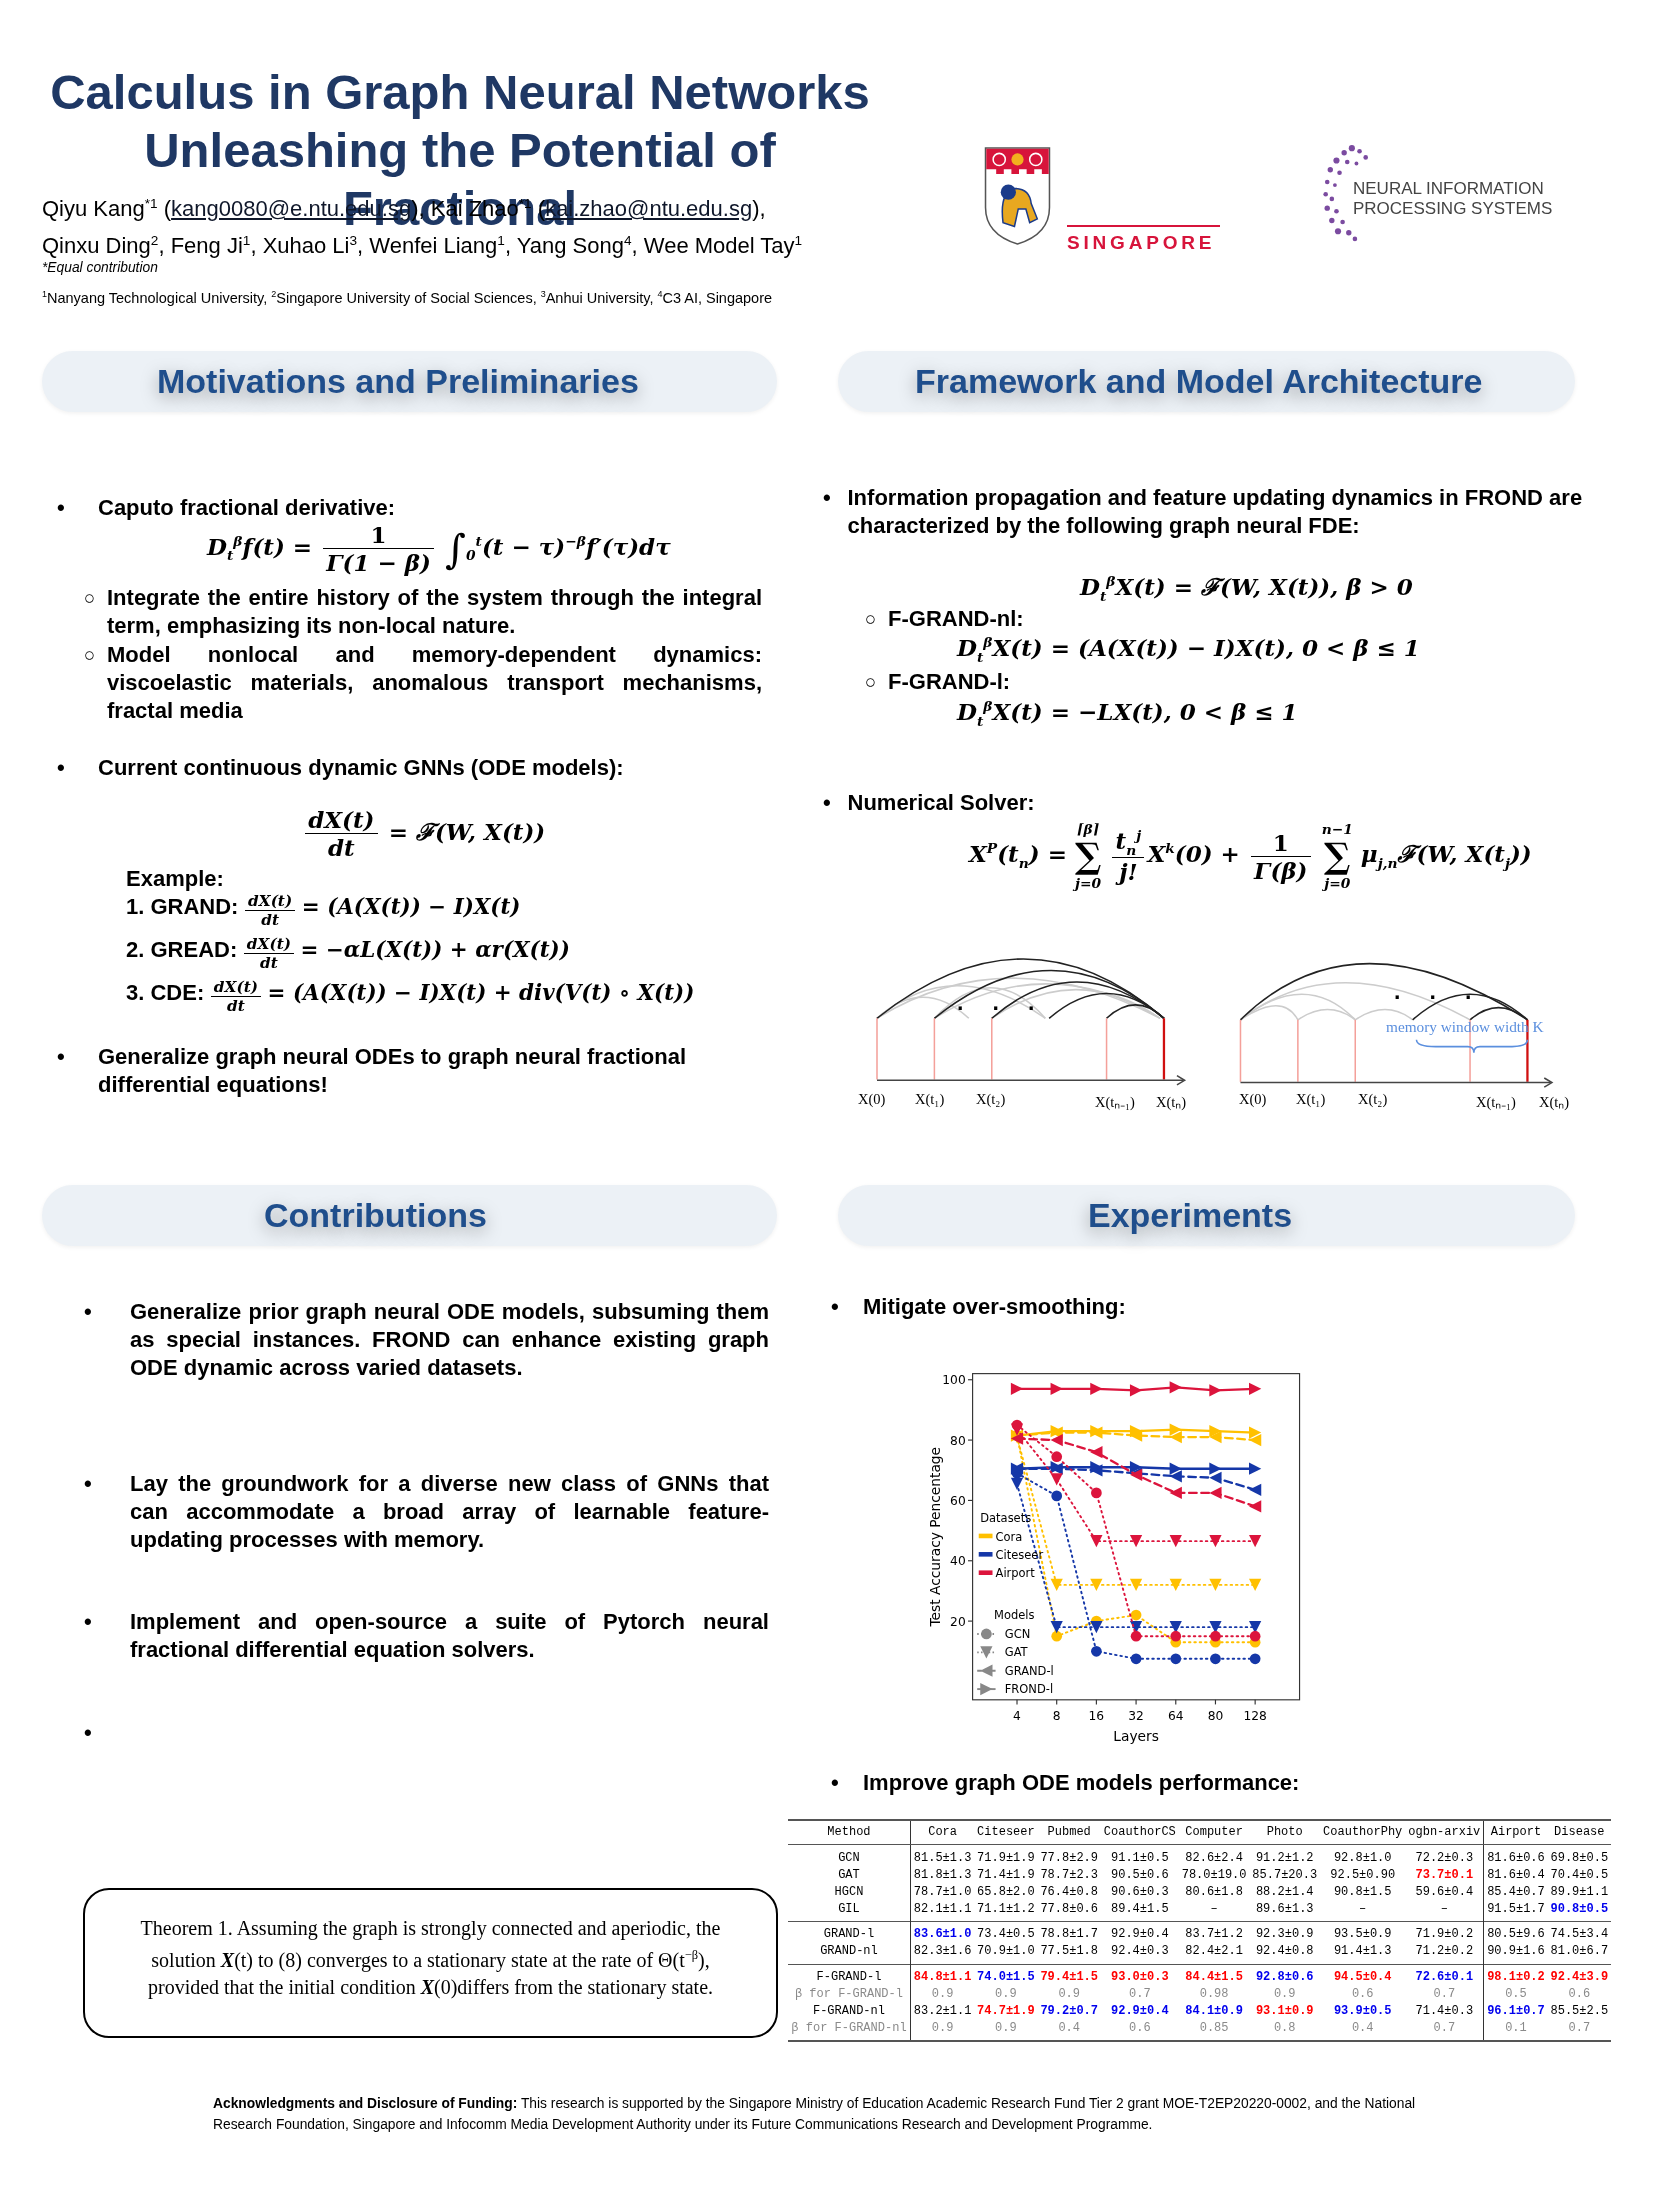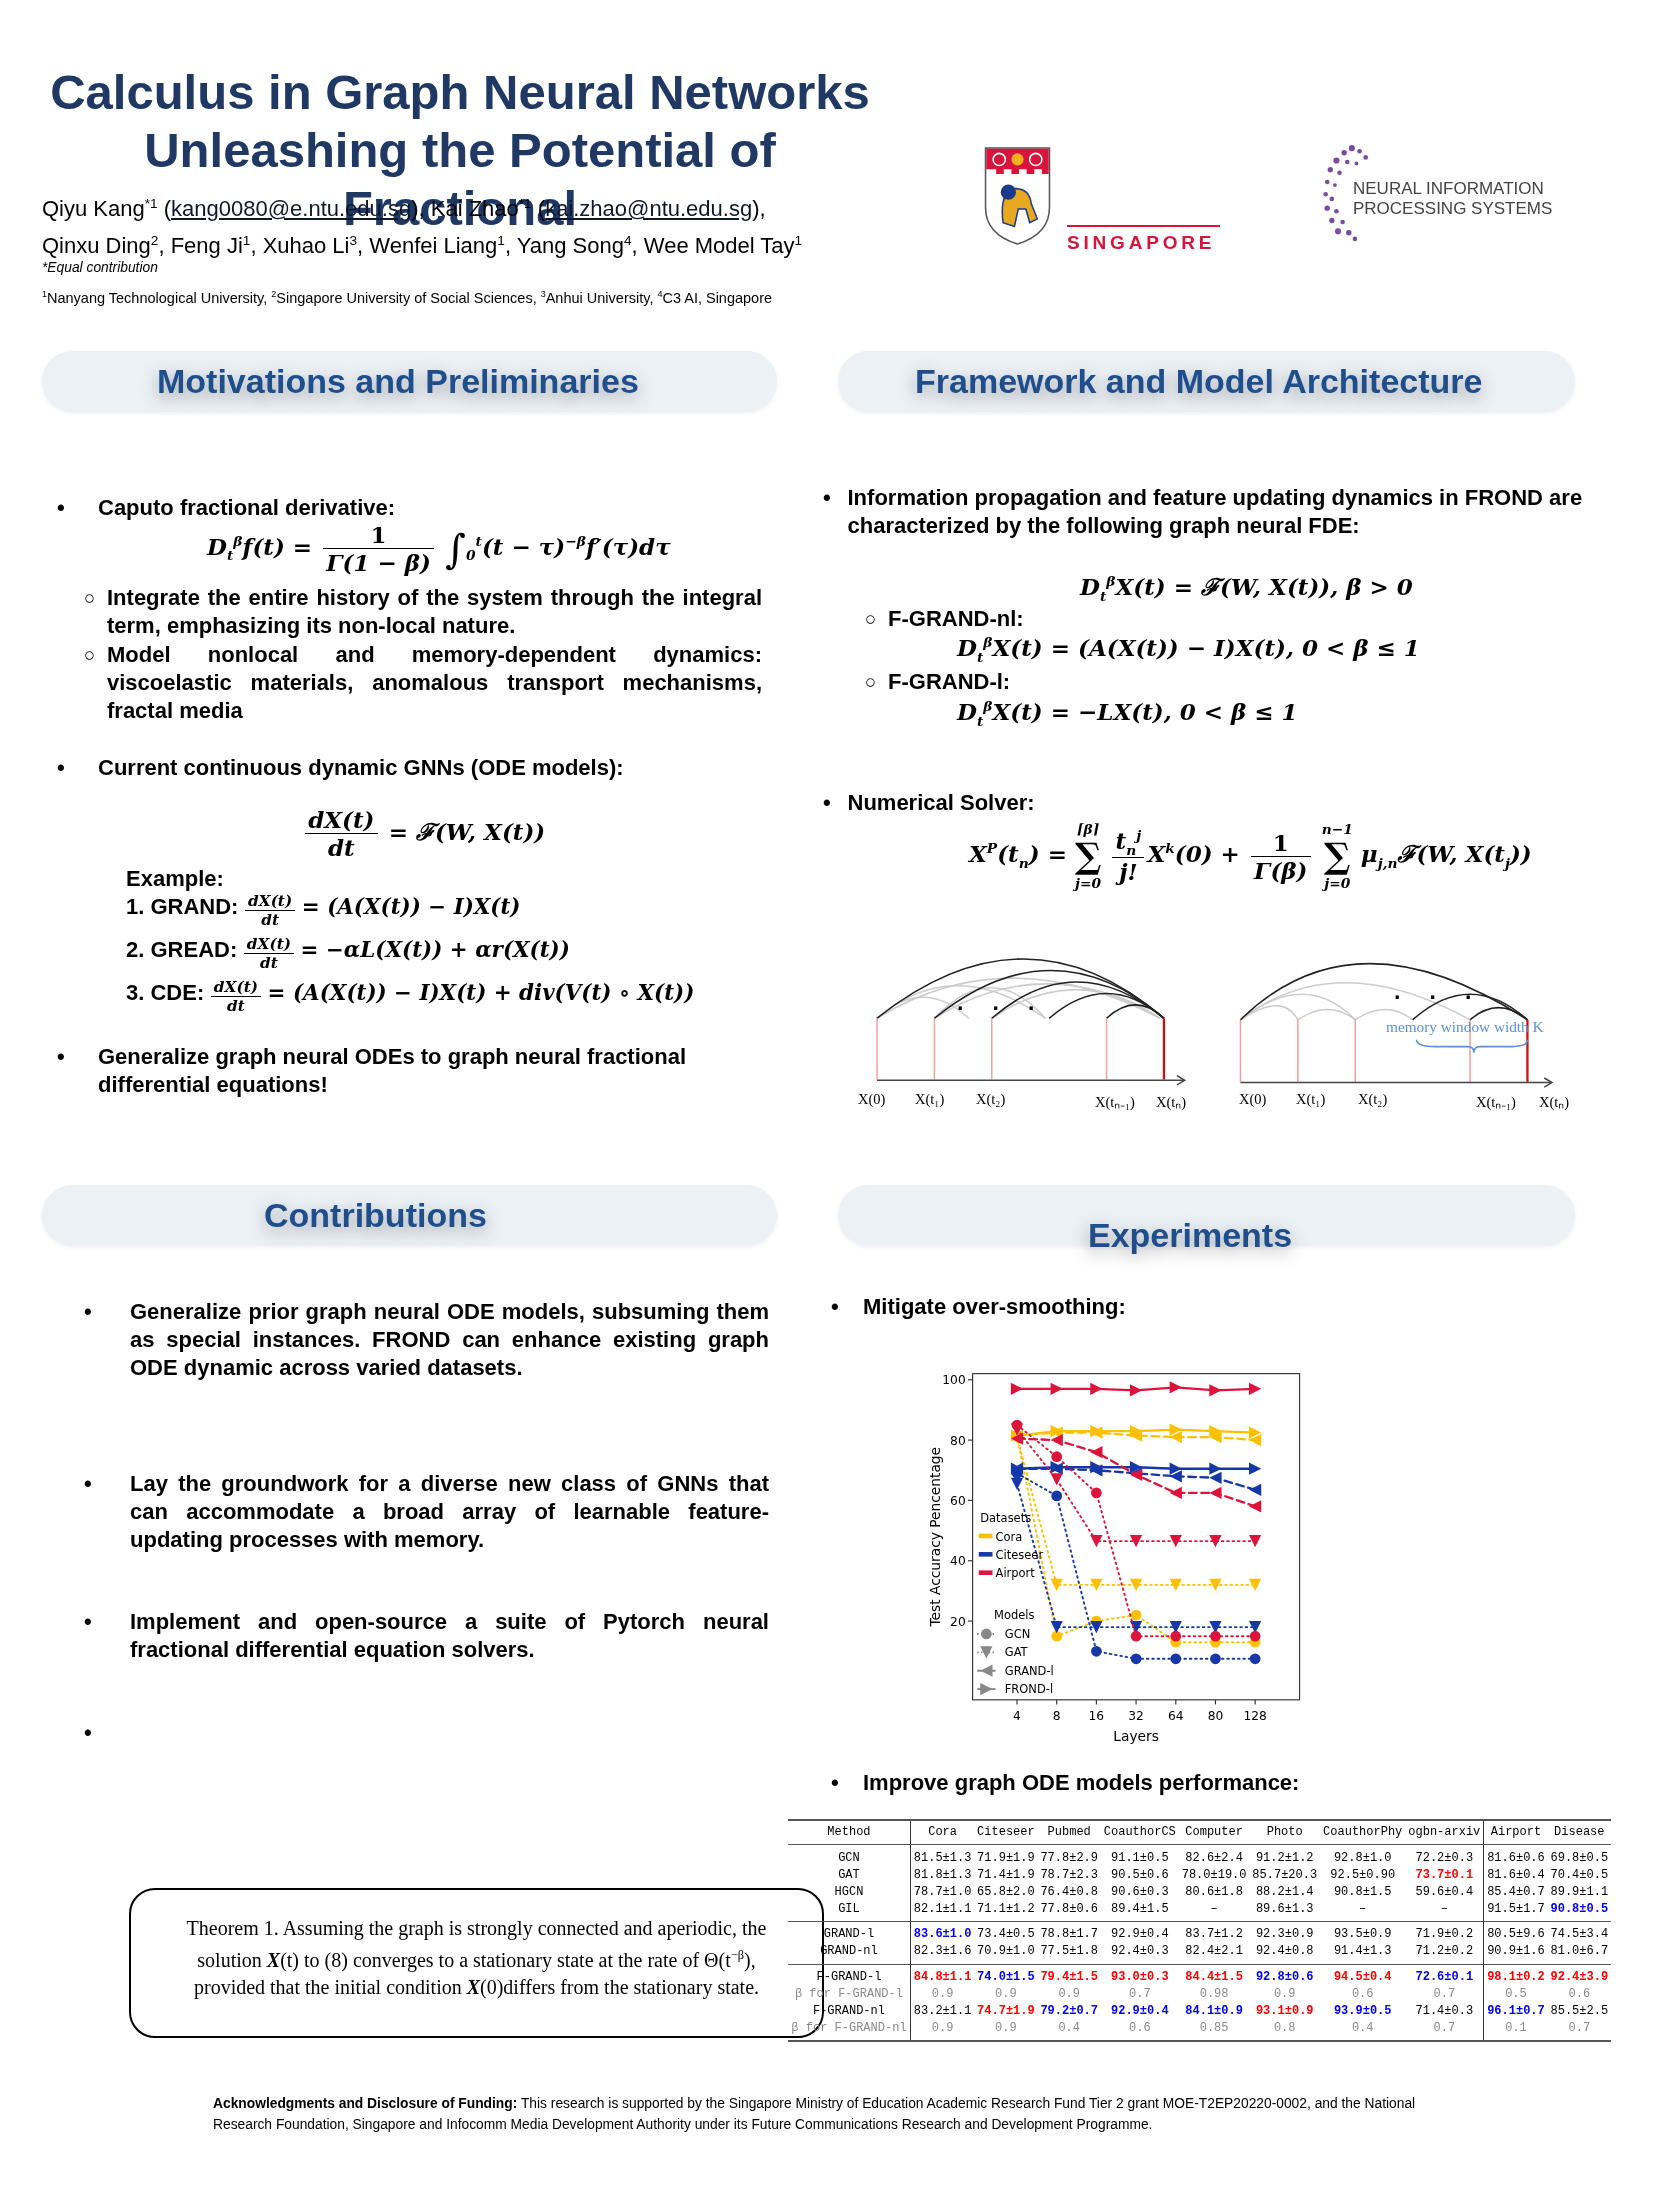--- a/index.html
+++ b/index.html
@@ -43,21 +43,21 @@
   .frac .num { display:block; border-bottom:1.5px solid #000; padding:0 3.1px; }
   .frac .den { display:block; padding:0 3.1px; }
   .small-frac { font-size:15.3px; }
 
   .contrib { position:absolute; left:84px; width:685px; font-weight:bold; font-size:22px; line-height:28px; }
   .contrib .dot { position:absolute; left:0; top:0; }
   .contrib .txt { position:absolute; left:46px; right:0; top:0; text-align:justify; }
 
   #theorem { left:83px; top:1888px; width:695px; height:150px; border:2.3px solid #000; border-radius:26px;
              font-family:"Liberation Serif", "DejaVu Serif", serif; font-size:20px; line-height:27.6px;
-             text-align:center; box-sizing:border-box; padding:24.5px 15.3px 0 15.3px;margin-left:46px; }
+             text-align:center; box-sizing:border-box; padding:24.5px 15.3px 0 15.3px; }
 
   
   #results-table { left:788px; top:1819px; width:823px; border-collapse:collapse;
                    font-family:Liberation Mono, monospace; font-size:12px; }
   #results-table th, #results-table td { text-align:center; padding:0 2.3px; line-height:17px; white-space:nowrap; }
   #results-table thead th { border-top:2.3px solid #555; border-bottom:1.5px solid #555; padding:3.1px 2.3px; font-weight:normal; }
   #results-table tbody.g td { }
   #results-table tr.first td { padding-top:4.6px; }
   #results-table tr.last td { padding-bottom:3.1px; }
   #results-table tbody + tbody tr.first td { border-top:1.5px solid #555; }
@@ -149,21 +149,21 @@
 <div class="pill" style="left:42px; top:351px; width:735px;">
   <span style="left:115px;">Motivations and Preliminaries</span>
 </div>
 <div class="pill" style="left:838px; top:351px; width:737px;">
   <span style="left:77px;">Framework and Model Architecture</span>
 </div>
 <div class="pill" style="left:42px; top:1185px; width:735px;">
   <span style="left:222px;">Contributions</span>
 </div>
 <div class="pill" style="left:838px; top:1185px; width:737px;">
-  <span style="left:250px;margin-top:20px;">Experiments</span>
+  <span style="left:250px;">Experiments</span>
 </div>
 
 <div class="bullet" style="left:57px; top:494px; width:712px;">
   <span class="dot">•</span>
   <span class="txt">Caputo fractional derivative:</span>
 </div>
 <div class="math" style="left:207px; top:521px;">
   D<sub style="font-size:60%">t</sub><sup style="font-size:60%">β</sup>f(t) <span class="n">=</span>
   <span class="frac"><span class="num n">1</span><span class="den">Γ(1 − β)</span></span>
   <span style="font-size:40px; font-style:normal; font-weight:normal; vertical-align:middle;">∫</span><sub style="font-size:60%">0</sub><sup style="font-size:60%">t</sup>(t − τ)<sup style="font-size:60%">−β</sup>f′(τ)dτ

